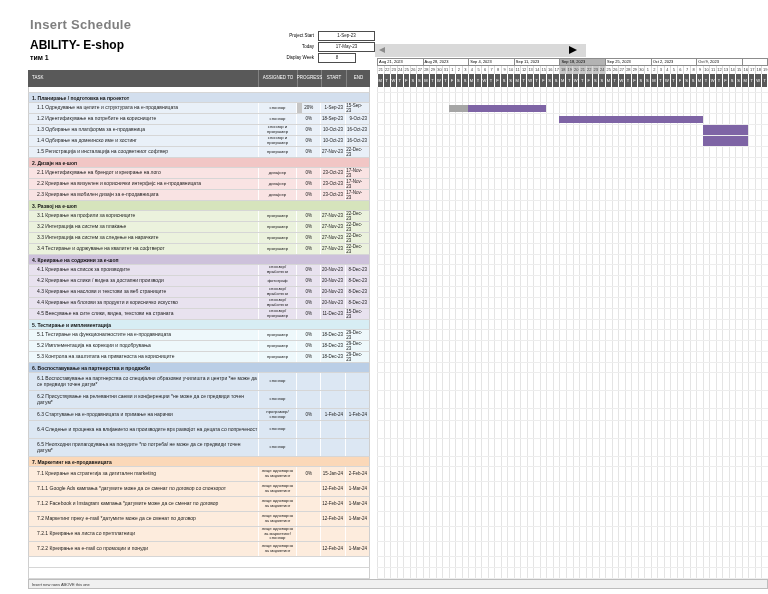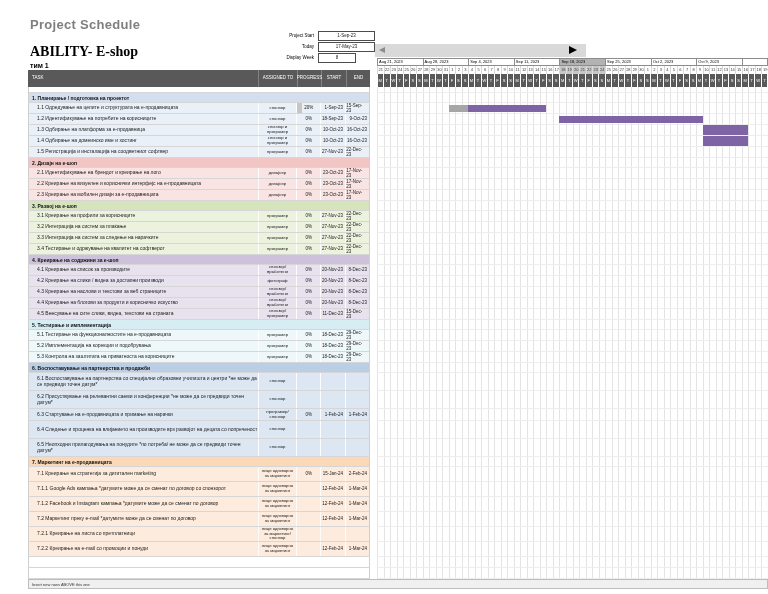--- a/index.html
+++ b/index.html
@@ -2,21 +2,21 @@
 <html><head>
 <meta charset="utf-8">
 <style>
   html,body{margin:0;padding:0;background:#fff;}
   body{width:768px;height:594px;overflow:hidden;}
   .sheet{position:relative;width:768px;height:594px;background:#fff;
          font-family:"Liberation Sans",sans-serif;color:#1a1a1a;}
   
   .titles{position:absolute;left:30px;top:17px;}
   .title{font-size:13px;font-weight:bold;color:#7f7f7f;letter-spacing:.3px;}
-  .subtitle{font-size:14px;font-weight:bold;color:#000;margin-top:12px;font-family:Liberation Serif, serif;}
+  .subtitle{font-size:12px;font-weight:bold;color:#000;margin-top:6px;}
   .team{font-size:7px;font-weight:bold;color:#000;margin-top:2px;}
   
   .meta{position:absolute;right:393px;top:30px;width:140px;}
   .meta-row{display:flex;align-items:center;height:11px;justify-content:flex-end;}
   .meta-label{font-size:4.5px;color:#000;padding-right:4px;white-space:nowrap;}
   .meta-box{width:55px;height:8px;border:1px solid #4d4d4d;background:#fff;
             font-size:4.5px;display:flex;align-items:center;justify-content:center;}
   .meta-row:last-child .meta-box{width:36px;margin-right:19px;}
   
   .scrollband{position:absolute;left:375px;top:44px;width:211px;height:13px;background:#d9d9d9;}
@@ -69,21 +69,21 @@
   
   .footerrow{display:flex;align-items:center;height:10px;background:#f0f0f0;box-sizing:border-box;
         border:1px solid #bdbdbd;font-size:4px;color:#333;padding-left:3px;}
 </style>
 </head>
 <body>
 
 <div class="sheet">
 
   <div class="titles">
-    <div class="title">Project Schedule</div>
+    <div class="title">Insert Schedule</div>
     <div class="subtitle">ABILITY- E-shop</div>
     <div class="team">тим 1</div>
   </div>
 
   <div class="meta" id="meta">
       <div class="meta-row">
         <div class="meta-label">Project Start</div>
         <div class="meta-box">1-Sep-23</div>
       </div>
       <div class="meta-row">

